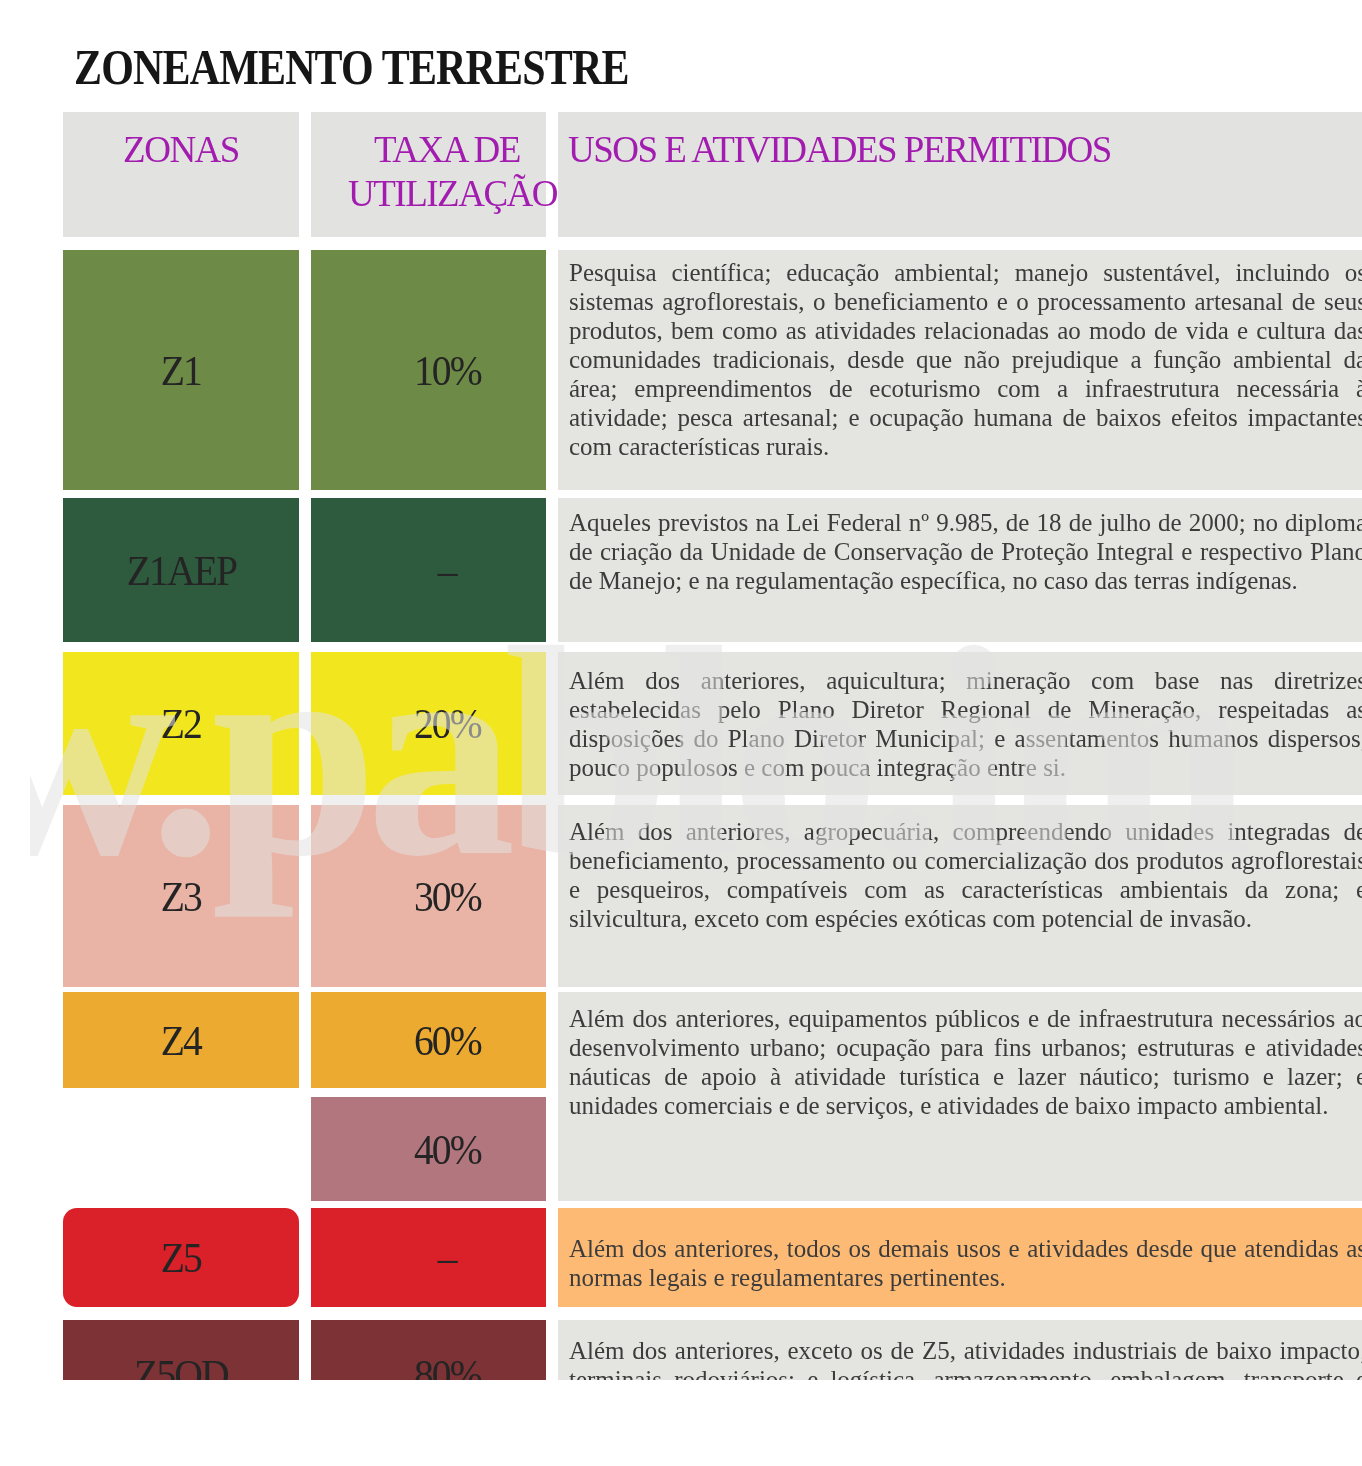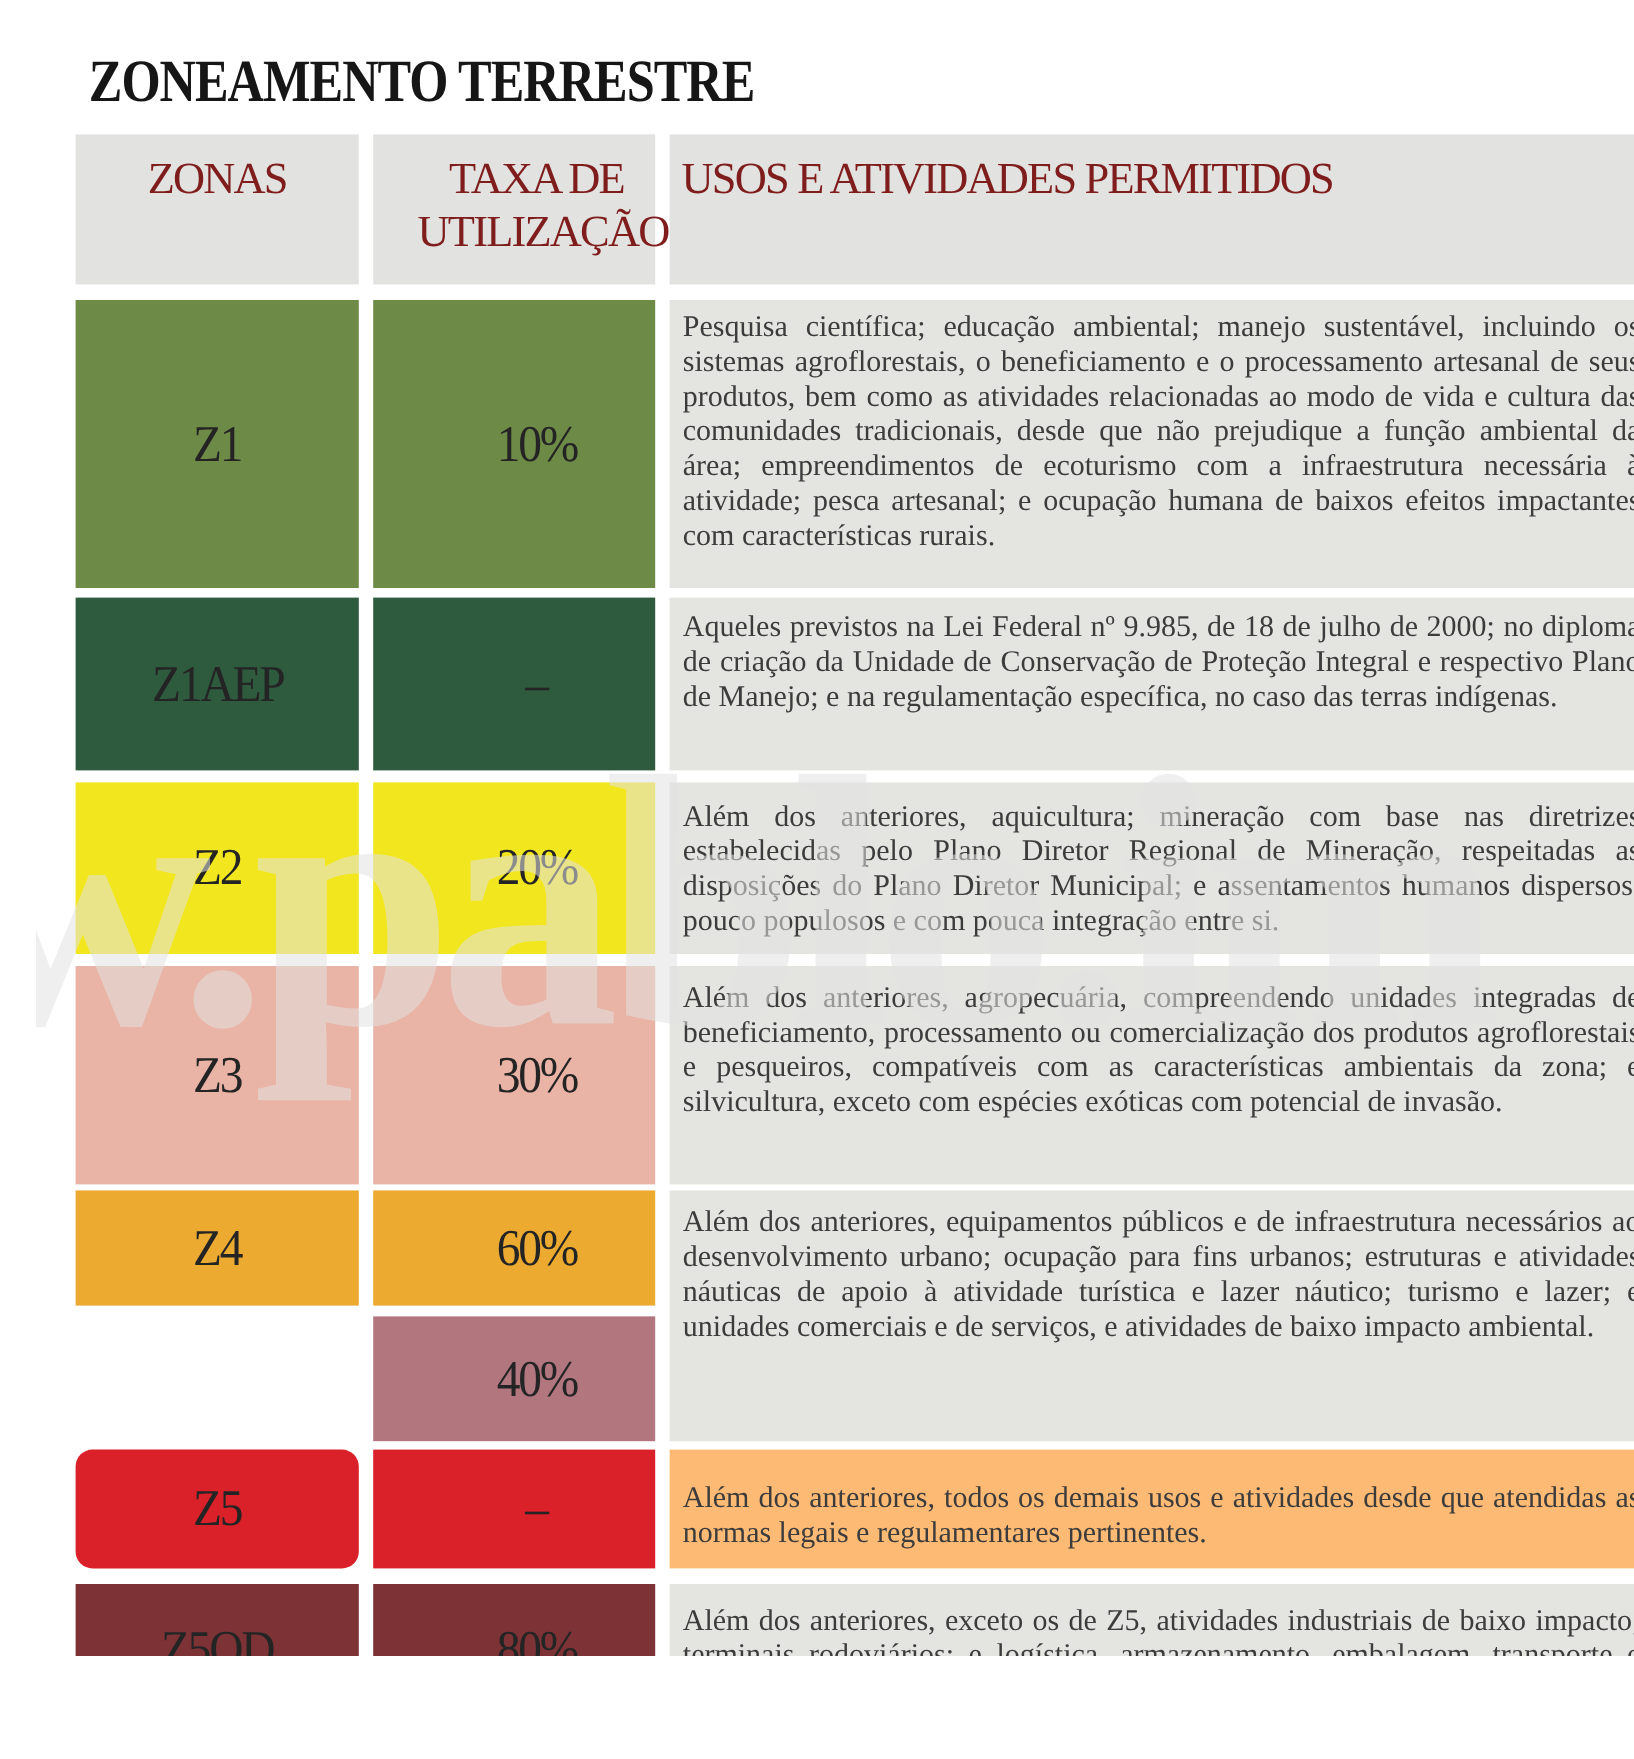--- a/index.html
+++ b/index.html
@@ -28,21 +28,21 @@
   .r4  { top:805px;  height:182px; }
   .r5  { top:992px;  height:96px;  }
   .r6  { top:1097px; height:104px; }
   .r7  { top:1208px; height:99px;  }
   .r8  { top:1320px; height:108px; }
   .r56 { top:992px;  height:209px; }
   .r8t { top:1320px; height:112px; }
   
   .hdr { padding-top:16px; text-align:center; }
   .hdr .hlbl {
-    font-size:37px; line-height:1.18; color:#7f1d1d; letter-spacing:-1.5px;
+    font-size:37px; line-height:1.18; color:#a21caf; letter-spacing:-1.5px;
   }
   .hdr-uses { text-align:left; padding-left:10px; }
   
   .zone { display:flex; align-items:center; justify-content:center; }
   .zone .zlbl {
     font-size:43px; color:#242424; letter-spacing:-2px; white-space:nowrap;
     transform:scaleX(.92); transform-origin:center;
   }
   
   .uses {

